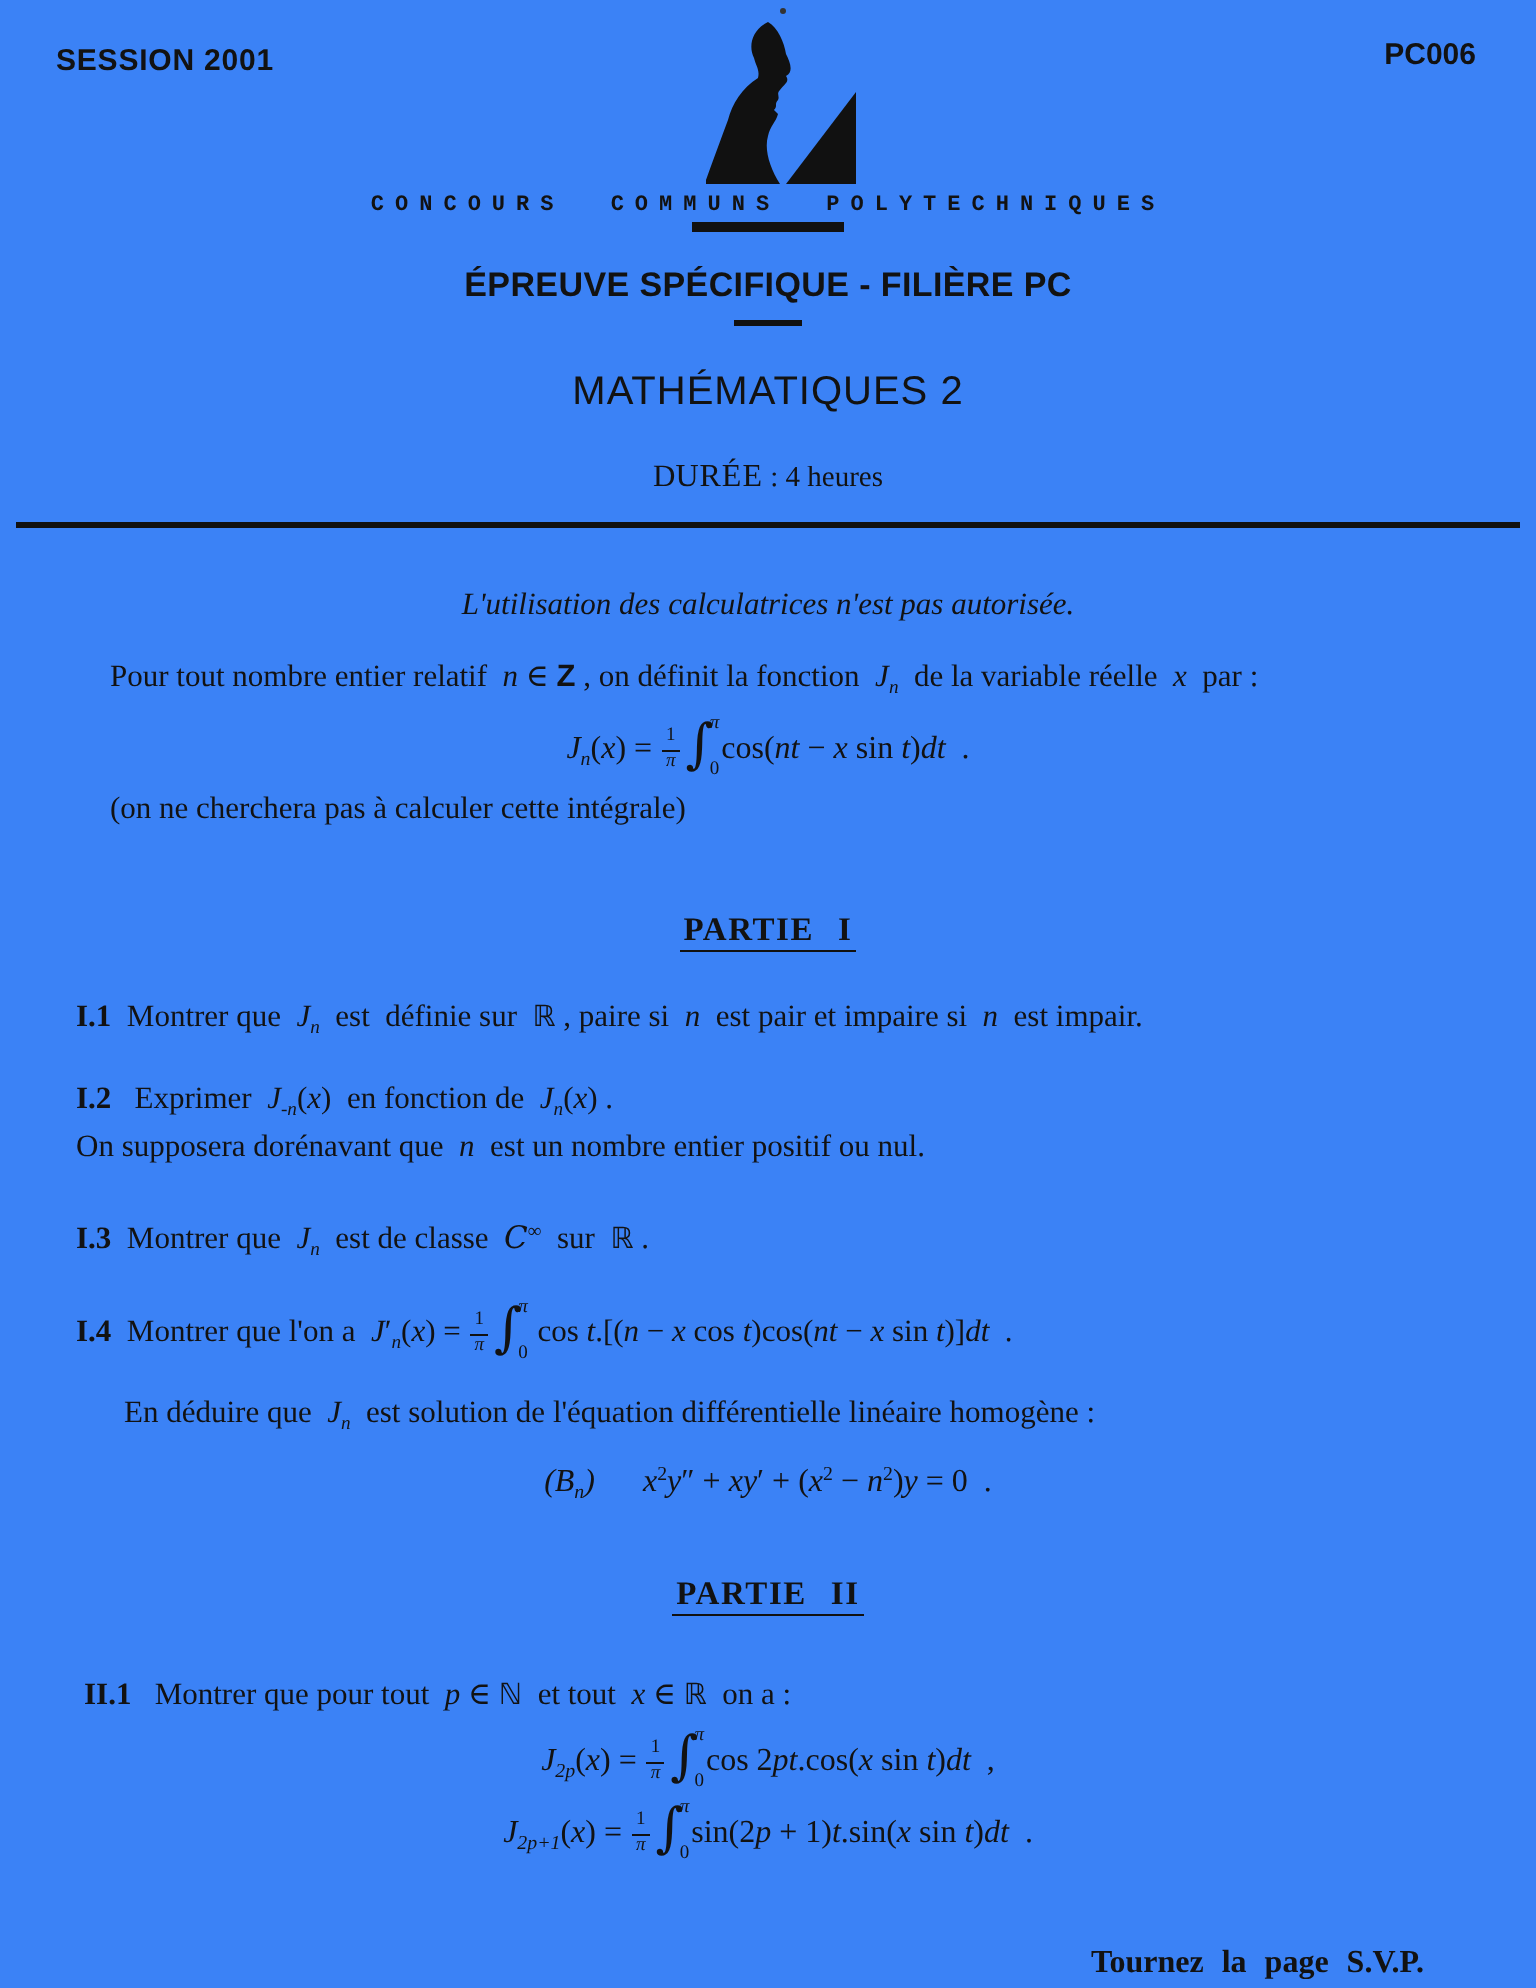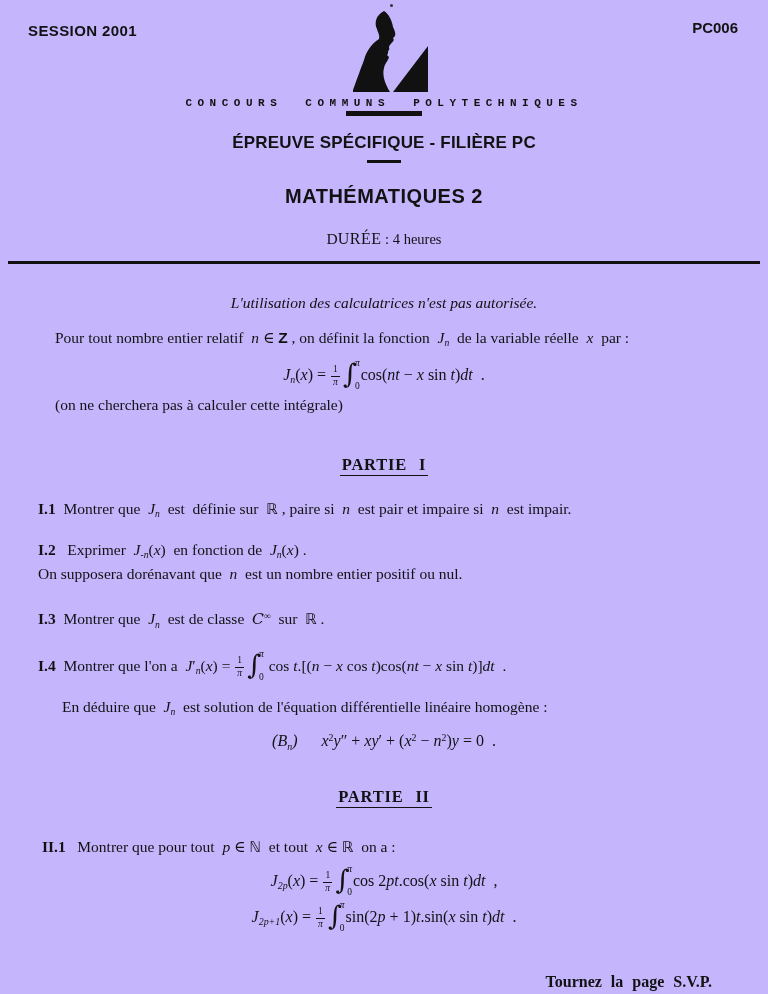--- a/index.html
+++ b/index.html
@@ -1,34 +1,34 @@
 <!DOCTYPE html>
 <html><head>
 <meta charset="utf-8">
 <style>
   html,body{margin:0;padding:0;background:#e8e8e8;}
   .page{
     position:relative;width:768px;height:994px;margin:0 auto;
-    background:#c4b5fd;color:#121212;overflow:hidden;
+    background:#3b82f6;color:#121212;overflow:hidden;
     font-family:"Liberation Serif","DejaVu Serif",serif;
     font-size:15.5px;
   }
   .abs{position:absolute;}
   .sansfont{font-family:"Liberation Sans","DejaVu Sans",sans-serif;}
   .center{left:0;right:0;text-align:center;}
   .mline{white-space:pre-wrap;}
   
   .session{left:28px;top:22px;font-weight:bold;font-size:15px;letter-spacing:0.4px;}
   .code{right:30px;top:19px;font-weight:bold;font-size:15px;}
   .logo{left:352px;top:11px;}
   .orgline{top:97px;font-weight:bold;font-size:11px;letter-spacing:5.5px;word-spacing:11px;font-family:Liberation Mono, monospace;}
   .orgbar{top:111px;left:50%;margin-left:-38px;width:76px;height:5px;background:#111;}
   .epreuve{top:133px;font-weight:bold;font-size:17px;letter-spacing:0.2px;}
   .dashrule{top:160px;left:50%;margin-left:-17px;width:34px;height:3px;background:#111;}
-  .subject{top:185px;font-weight:bold;font-size:20px;letter-spacing:0.5px;}
+  .subject{top:185px;font-weight:normal;font-size:20px;letter-spacing:0.5px;}
   .duree{top:230px;font-size:14.5px;}
   .duree .cap{font-size:15.5px;}
   .duree .sc{font-size:16px;letter-spacing:0.5px;}
   .toprule{top:261px;left:8px;right:8px;height:3px;background:#111;}
   .dot{top:4px;left:390px;width:3px;height:3px;border-radius:50%;background:#333;}
   
   .notice{top:294px;font-style:italic;font-size:15.5px;}
   .intro-p{top:329px;left:55px;right:30px;}
   .f1{top:357px;height:38px;}
   .note{top:396px;left:55px;}

